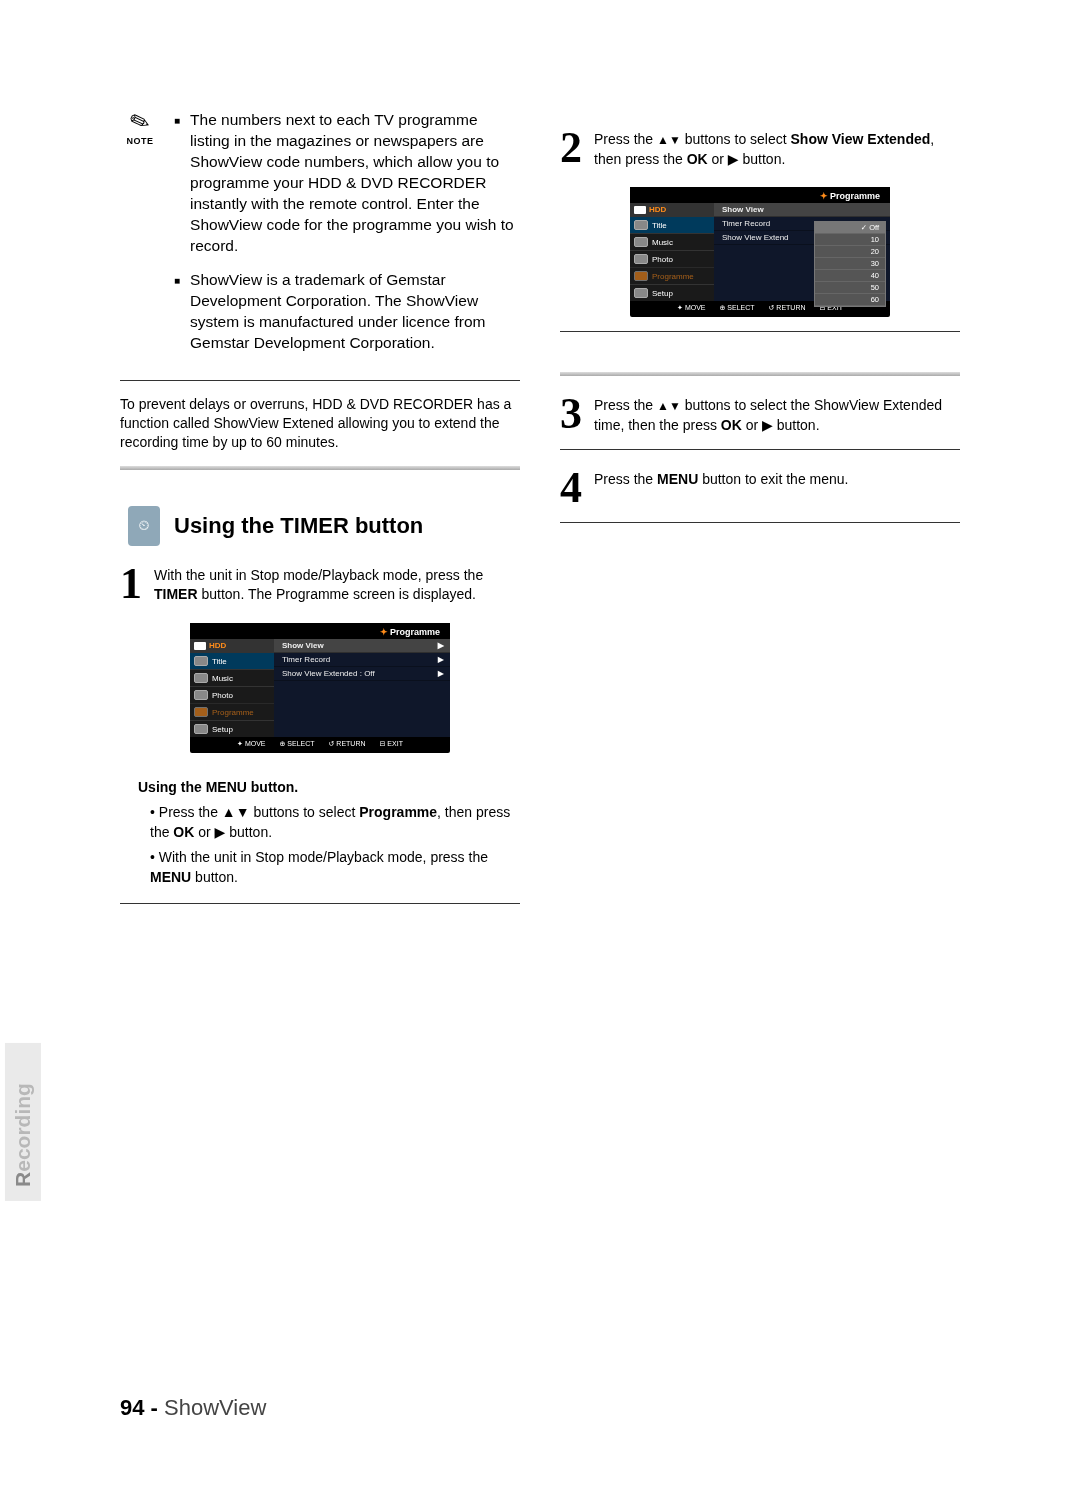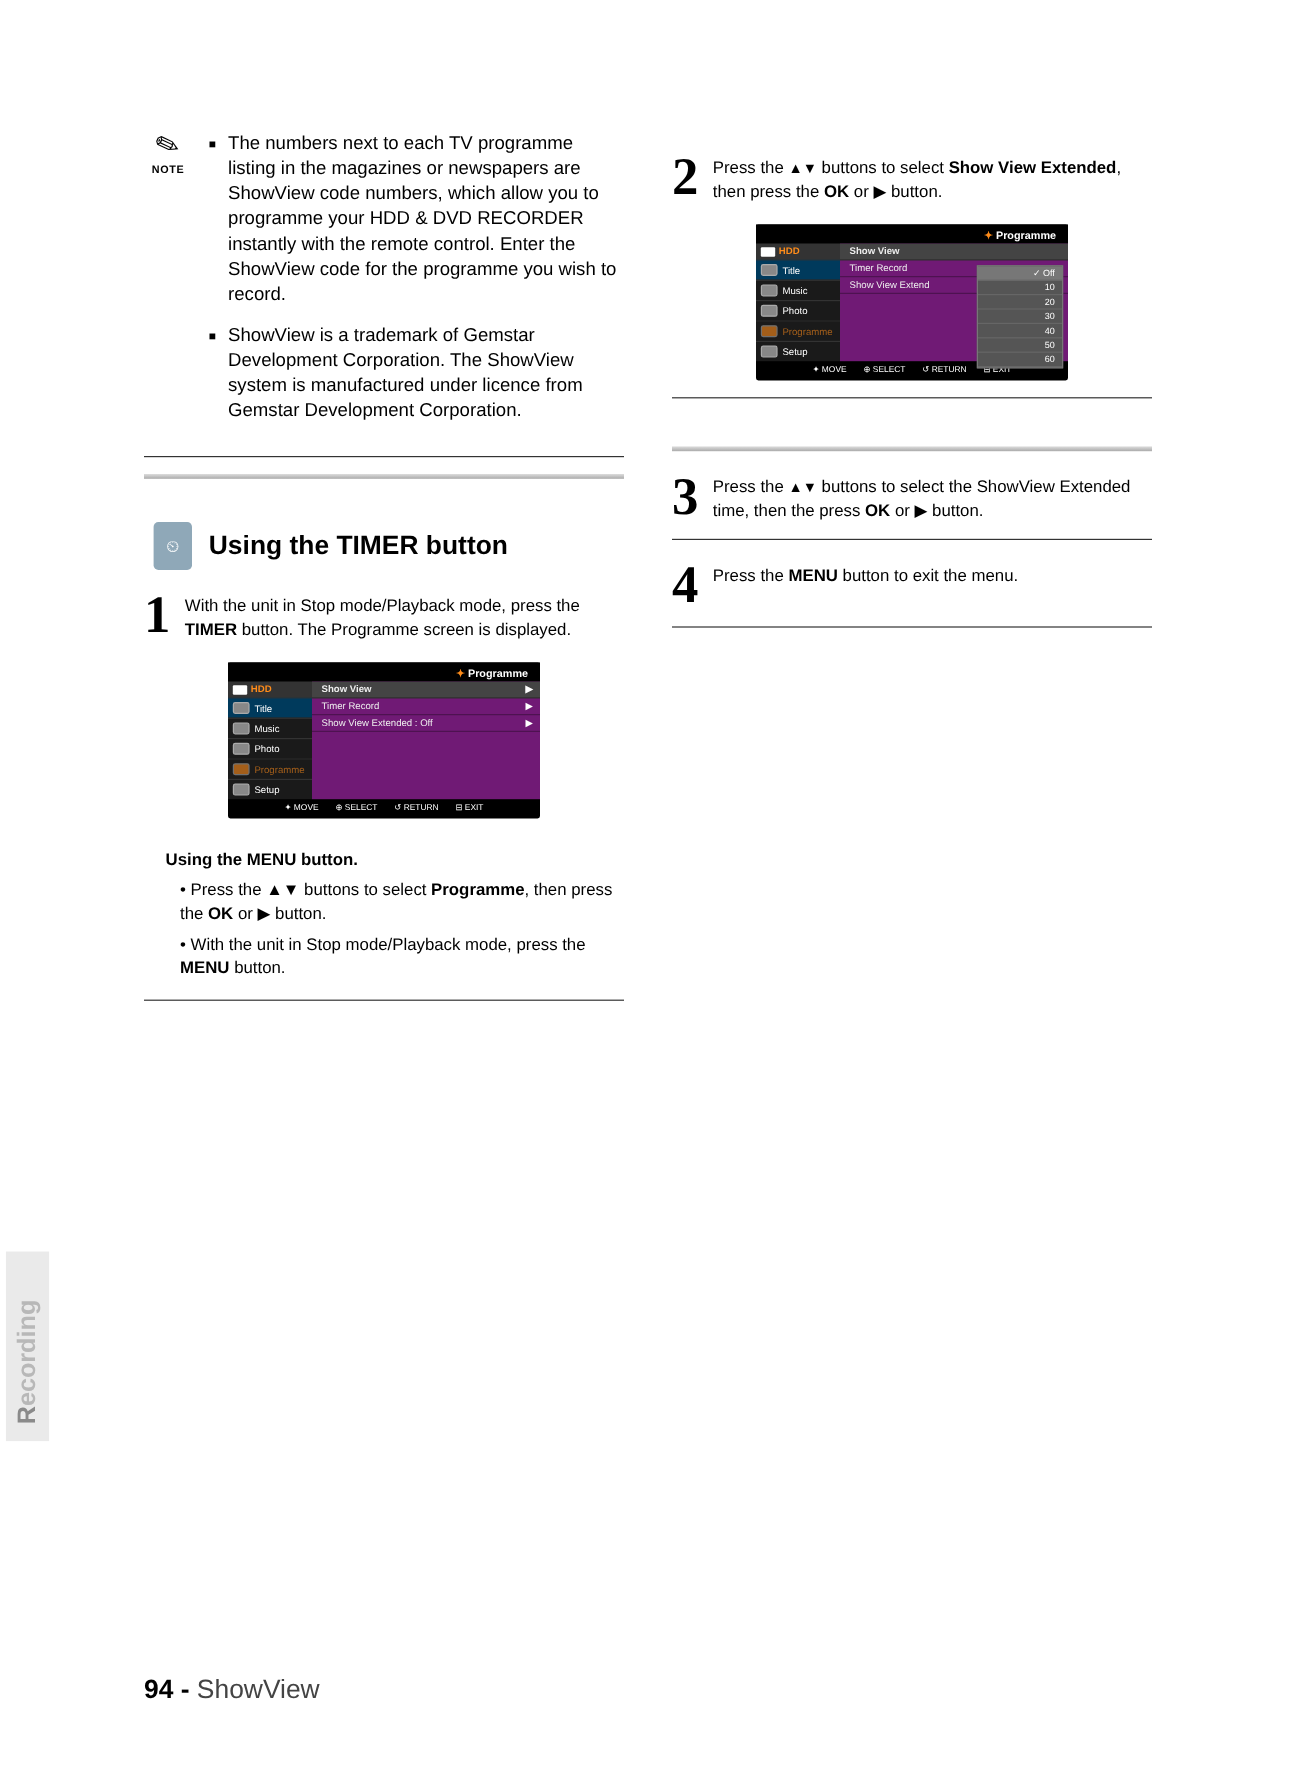--- a/index.html
+++ b/index.html
@@ -175,21 +175,21 @@
     font-size: 9px;
     font-weight: bold;
     padding: 4px 10px 2px;
   }
   .osd-header span::before { content: "✦ "; color: #ff8c1a; }
   .osd-body {
     display: flex;
     background: #000;
   }
   .osd-side {
-    width: 70px;
+    width: 84px;
     background: #1a1a1a;
     display: flex;
     flex-direction: column;
   }
   .osd-hdd {
     background: #333;
     color: #ff8c1a;
     font-size: 8px;
     font-weight: bold;
     padding: 2px 4px;
@@ -218,21 +218,21 @@
   .osd-tab-ico {
     width: 14px; height: 10px;
     background: #888;
     border: 1px solid #aaa;
     border-radius: 2px;
     flex-shrink: 0;
   }
   .osd-tab-ico.orange { background: #ff8c1a; }
   .osd-main {
     flex: 1;
-    background: #701a75;
+    background: #0f172a;
     position: relative;
   }
   .osd-row {
     display: flex;
     justify-content: space-between;
     align-items: center;
     font-size: 8px;
     padding: 2px 6px 2px 8px;
     color: #eee;
     border-bottom: 1px solid rgba(0,0,0,0.3);
@@ -347,20 +347,21 @@
             <span>The numbers next to each TV programme listing in the magazines or newspapers are ShowView code numbers, which allow you to programme your HDD &amp; DVD RECORDER instantly with the remote control. Enter the ShowView code for the programme you wish to record.</span>
           </div>
           <div class="bullet-item">
             <span class="bullet-sq">■</span>
             <span>ShowView is a trademark of Gemstar Development Corporation. The ShowView system is manufactured under licence from Gemstar Development Corporation.</span>
           </div>
         </div>
       </div>
       <hr class="divider">
 
+      <div class="intro-text">To prevent delays or overruns, HDD &amp; DVD RECORDER has a function called ShowView Extened allowing you to extend the recording time by up to 60 minutes.</div>
       <div class="thick-divider"></div>
 
       <div class="sect-head">
         <div class="remote-icon">
             <span>⏲</span>
           </div>
         <div class="sect-title">Using the TIMER button</div>
       </div>
 
       <div class="step">

